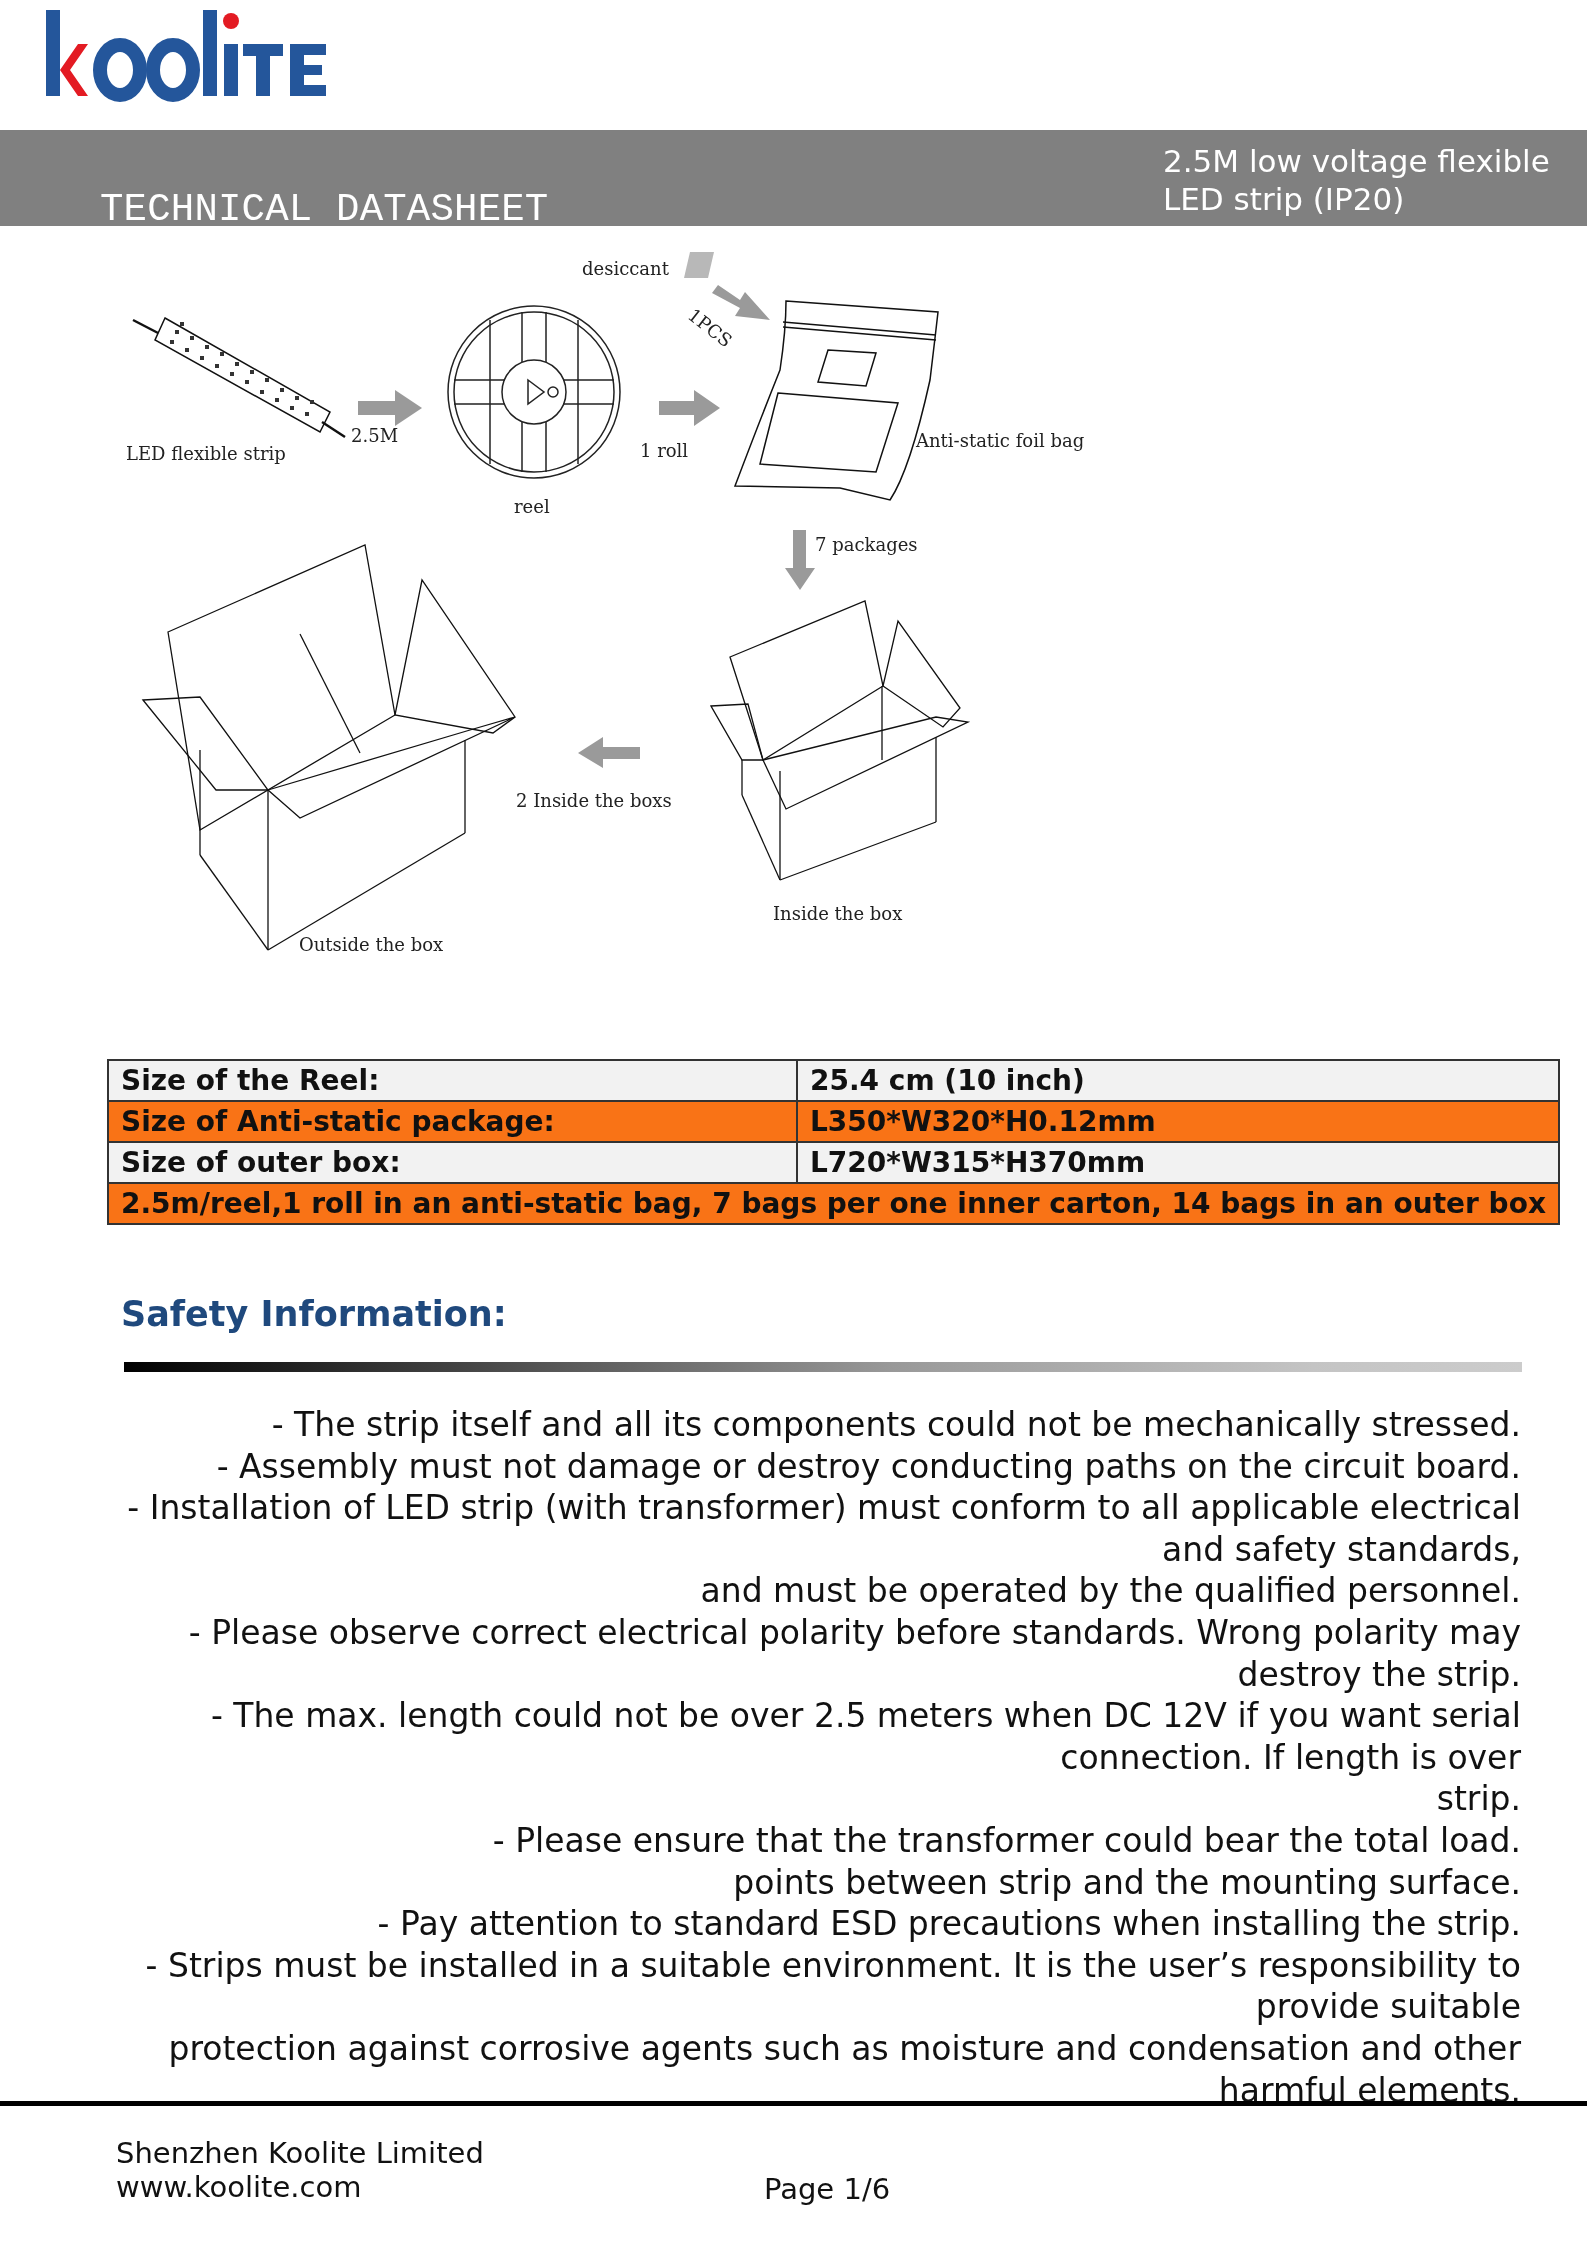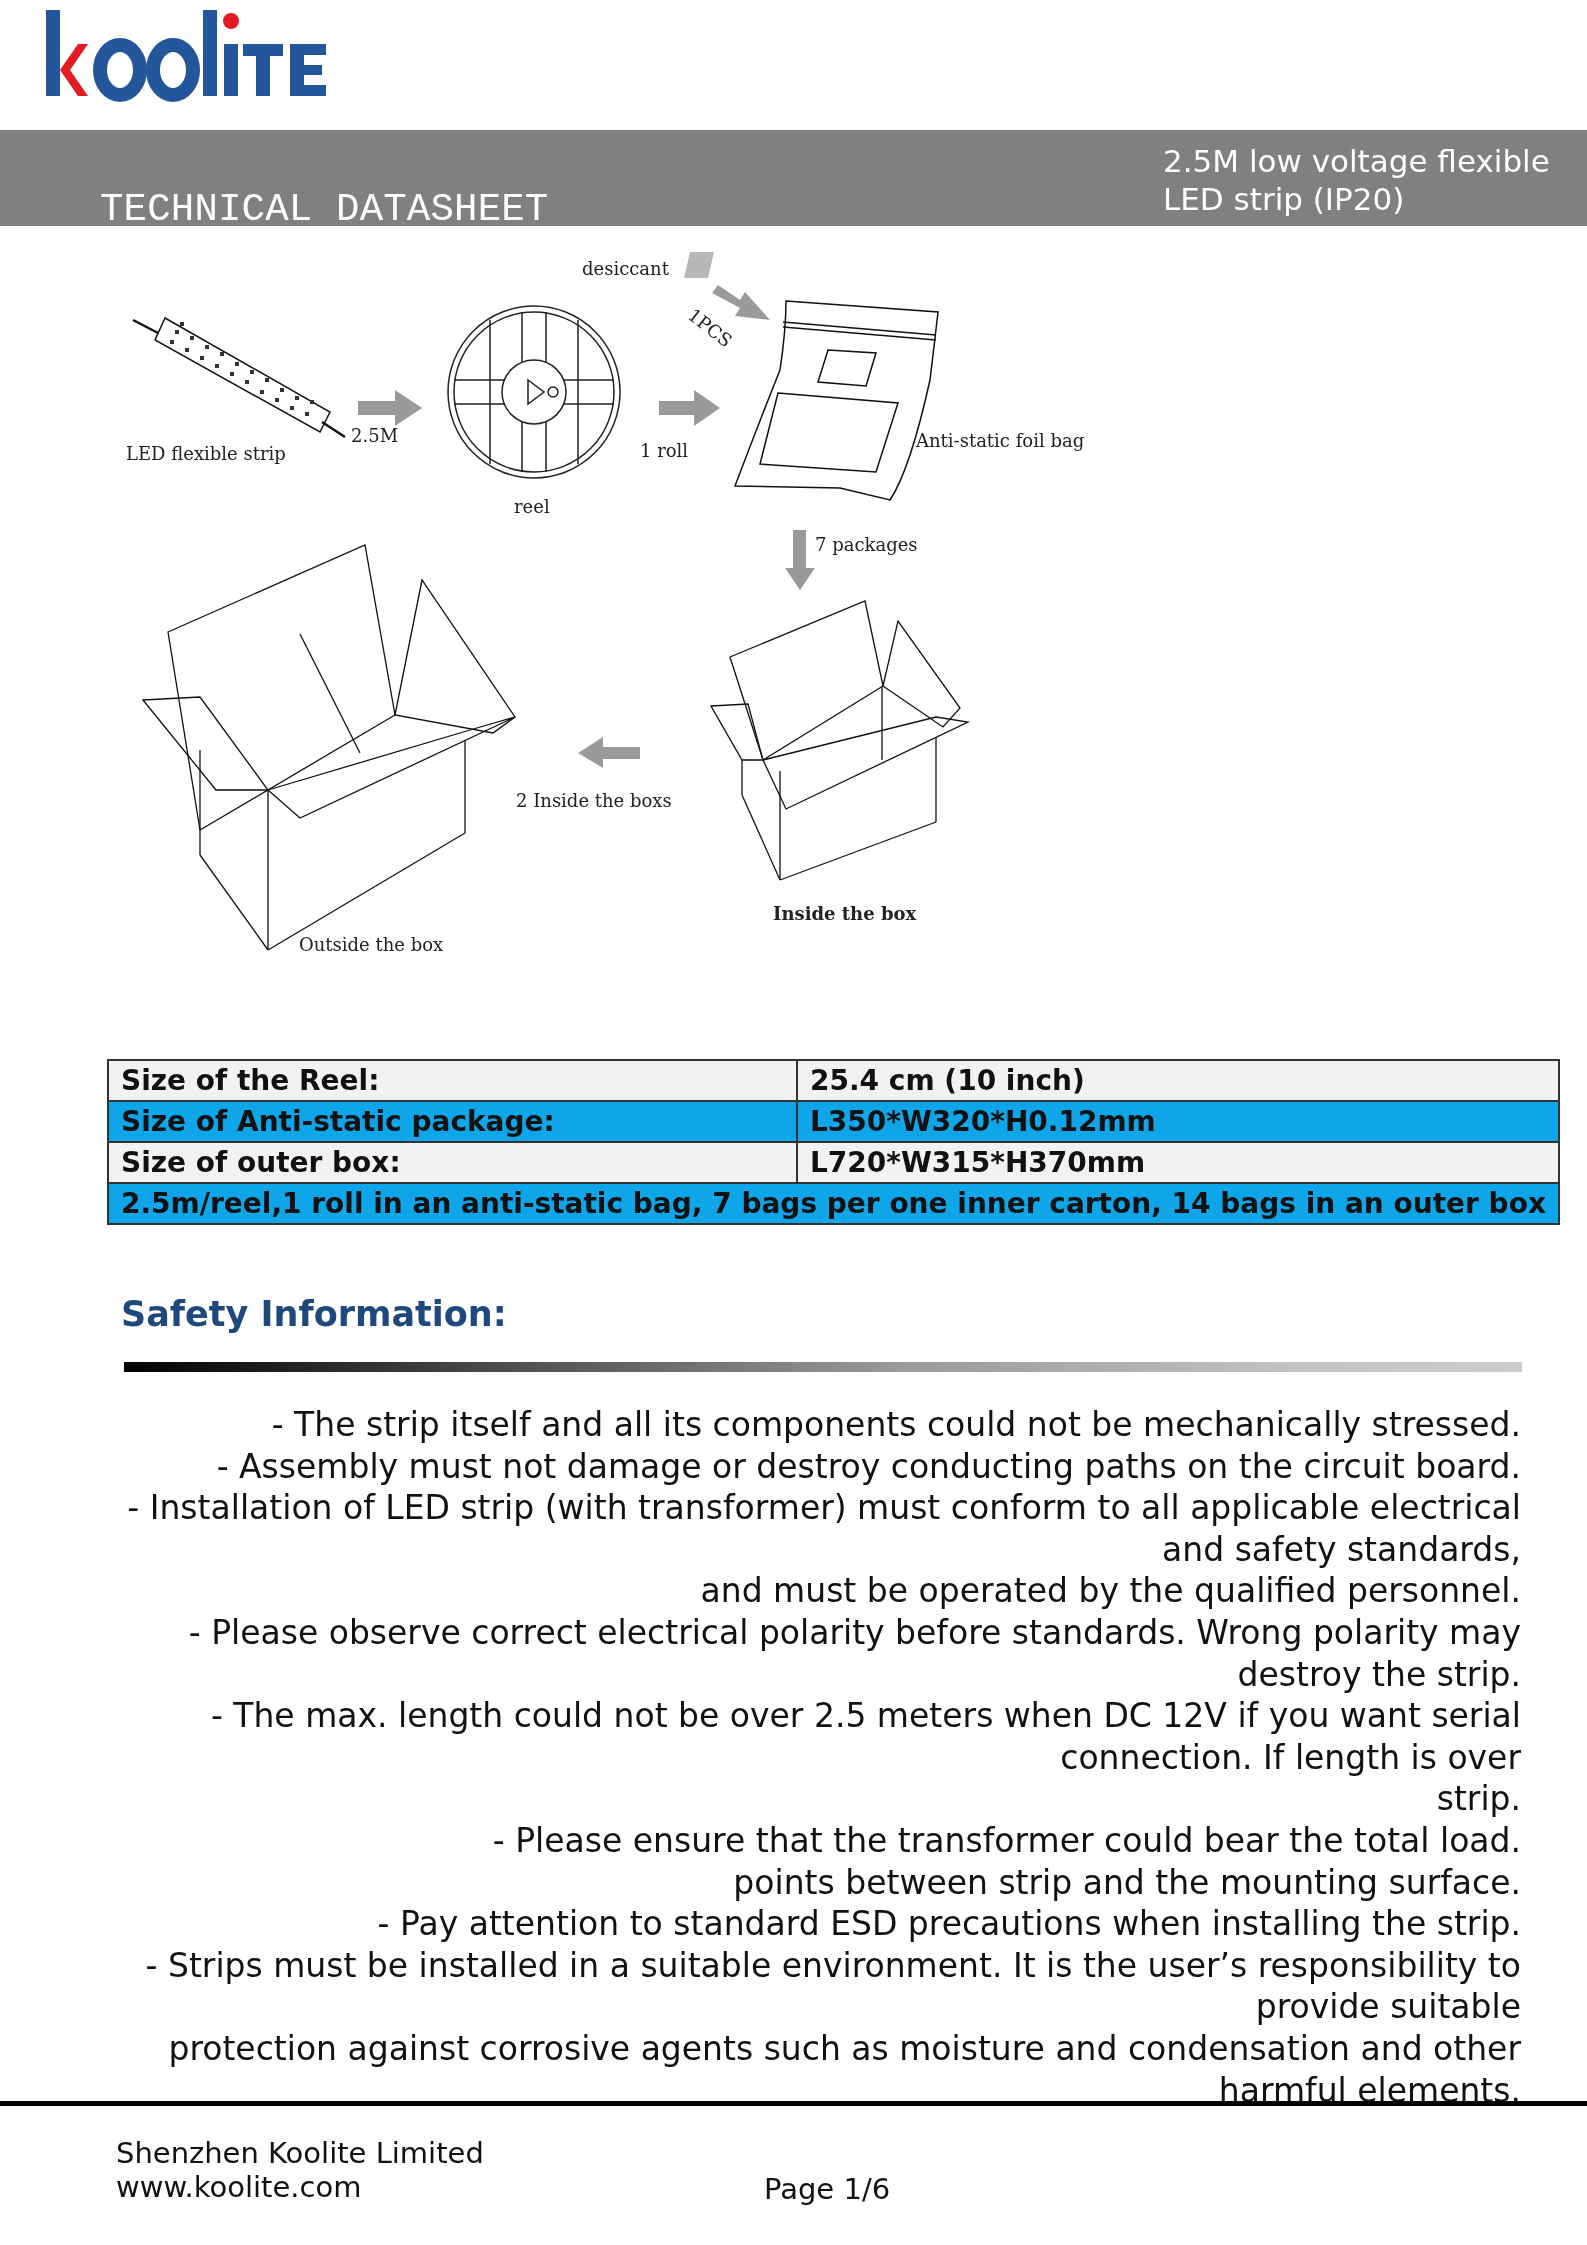--- a/index.html
+++ b/index.html
@@ -21,21 +21,21 @@
   #diagram { left: 0; top: 240px; width: 1391px; height: 760px; }
   .dlabel { position: absolute; font-family: "DejaVu Serif", serif; font-size: 18px; color: #222;
             white-space: nowrap; }
 
   
   #spec-table { left: 107px; top: 1059px; width: 1375px; border-collapse: collapse;
                 font-size: 28px; color: #111; font-weight: bold; }
   #spec-table td { border: 2px solid #333; padding: 0 12px; height: 39px; line-height: 39px;
                    white-space: nowrap; }
   #spec-table tr.light td { background: #f2f2f2; }
-  #spec-table tr.dark td { background: #0ea5e9; }
+  #spec-table tr.dark td { background: #f97316; }
   #spec-table td.k { width: 663px; }
 
   
   #safety-heading { left: 121px; top: 1294px; font-size: 35px; font-weight: bold; color: #1f497d; }
   #gradient-bar { left: 124px; top: 1362px; width: 1398px; height: 10px;
                   background: linear-gradient(to right, #000000 0%, #555555 30%, #999999 55%, #c4c4c4 85%, #cccccc 100%); }
   #safety-list { left: 121px; top: 1404px; width: 1400px; font-size: 33px; line-height: 41.6px; color: #111; text-align: right; }
   .sitem { display: block; }
   .sitem .cont { display: block; padding-left: 25px; }
 
@@ -169,21 +169,21 @@
 
   <div class="dlabel" style="left:582px; top:18px;">desiccant</div>
   <div class="dlabel" style="left:697px; top:64px; transform: rotate(38deg); transform-origin: left top;">1PCS</div>
   <div class="dlabel" style="left:126px; top:203px;">LED flexible strip</div>
   <div class="dlabel" style="left:351px; top:185px;">2.5M</div>
   <div class="dlabel" style="left:640px; top:200px;">1 roll</div>
   <div class="dlabel" style="left:514px; top:256px;">reel</div>
   <div class="dlabel" style="left:916px; top:190px;">Anti-static foil bag</div>
   <div class="dlabel" style="left:815px; top:294px;">7 packages</div>
   <div class="dlabel" style="left:516px; top:550px;">2 Inside the boxs</div>
-  <div class="dlabel" style="left:773px; top:663px;font-weight:bold;">Inside the box</div>
+  <div class="dlabel" style="left:773px; top:663px;">Inside the box</div>
   <div class="dlabel" style="left:299px; top:694px;">Outside the box</div>
 </div>
 
 <table id="spec-table" class="abs">
   <tbody>
       <tr class="light">
     <td class="k">Size of the Reel:</td>
     <td>25.4 cm (10 inch)</td>
   </tr>
   <tr class="dark">

